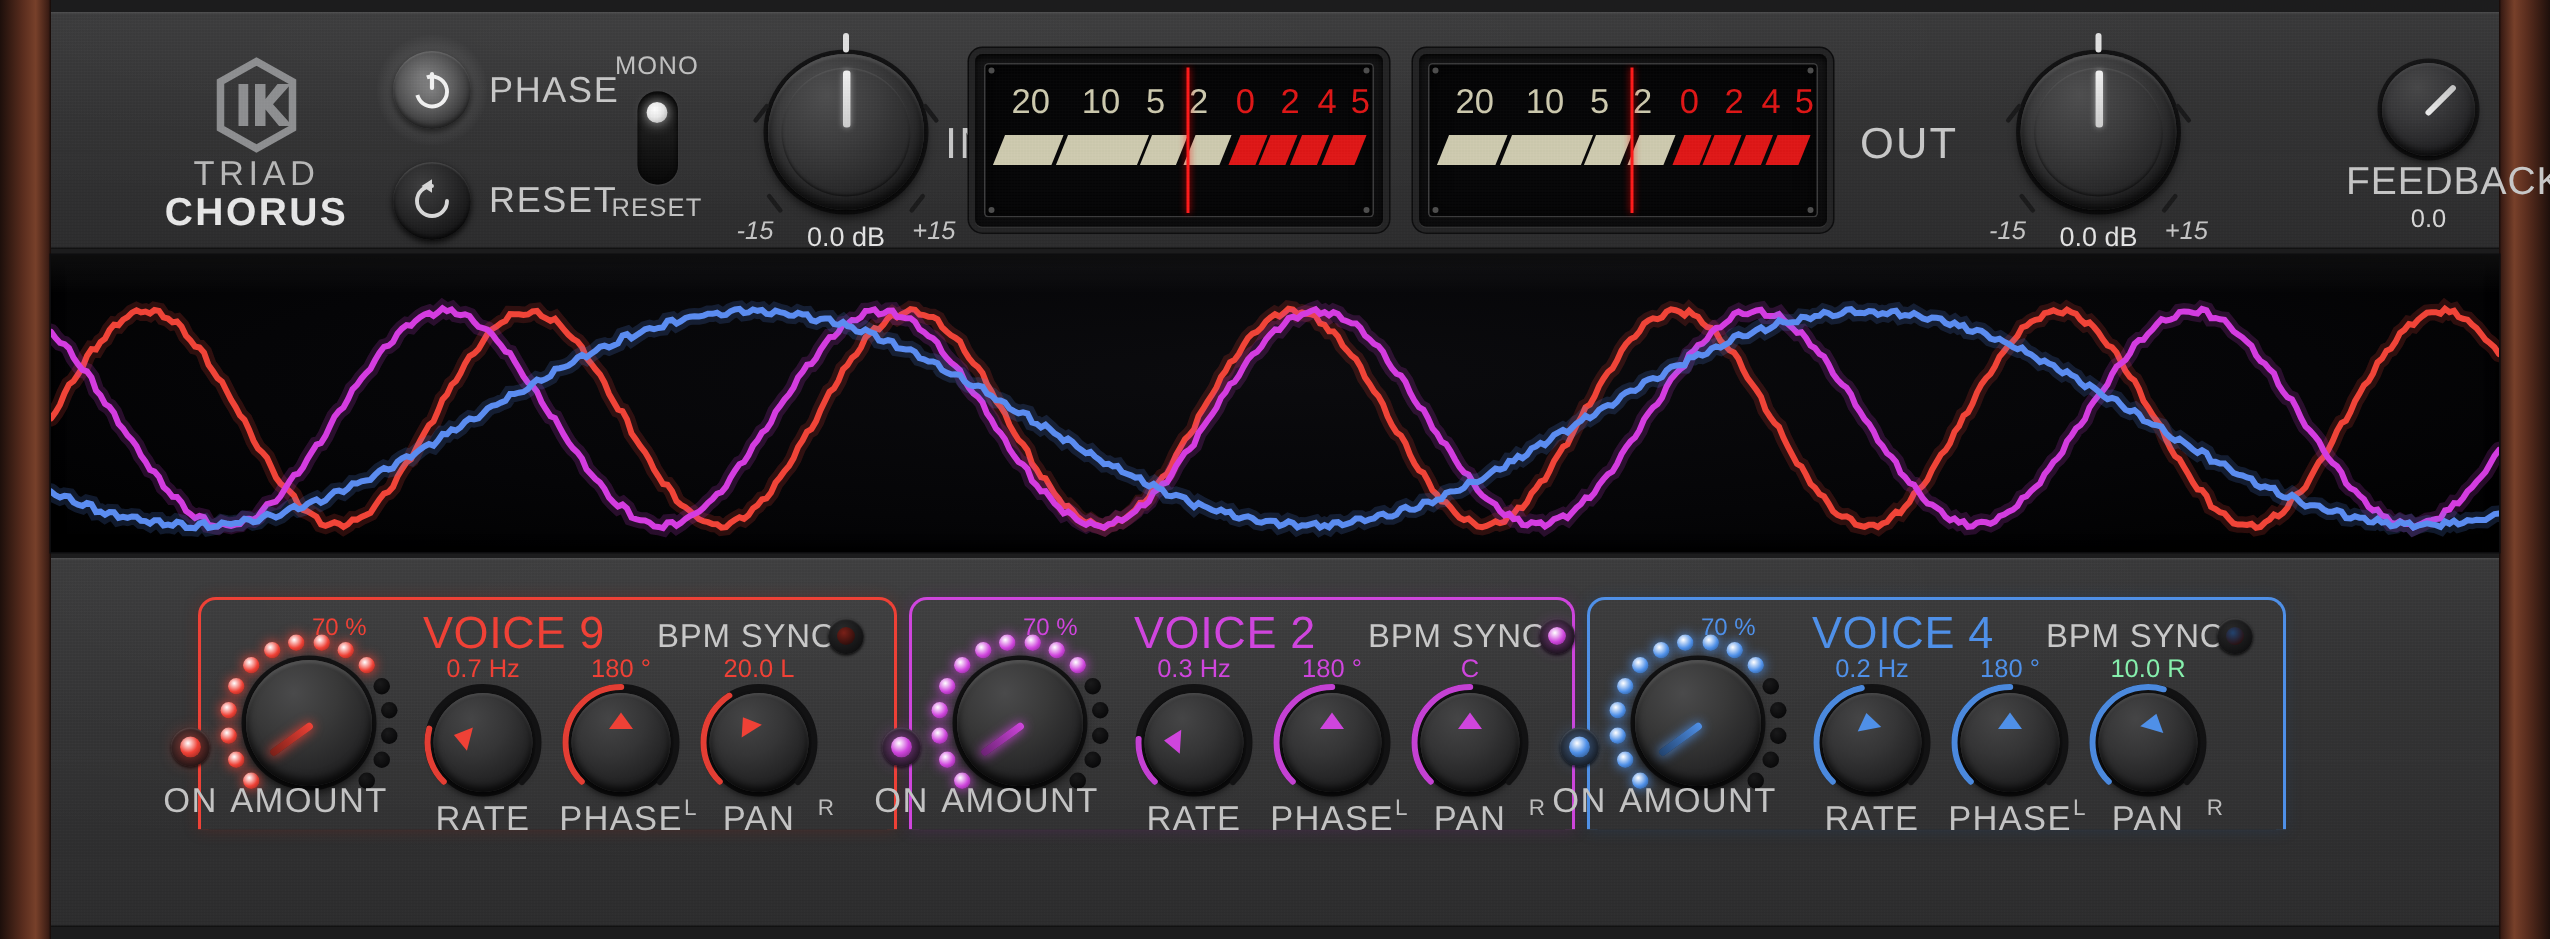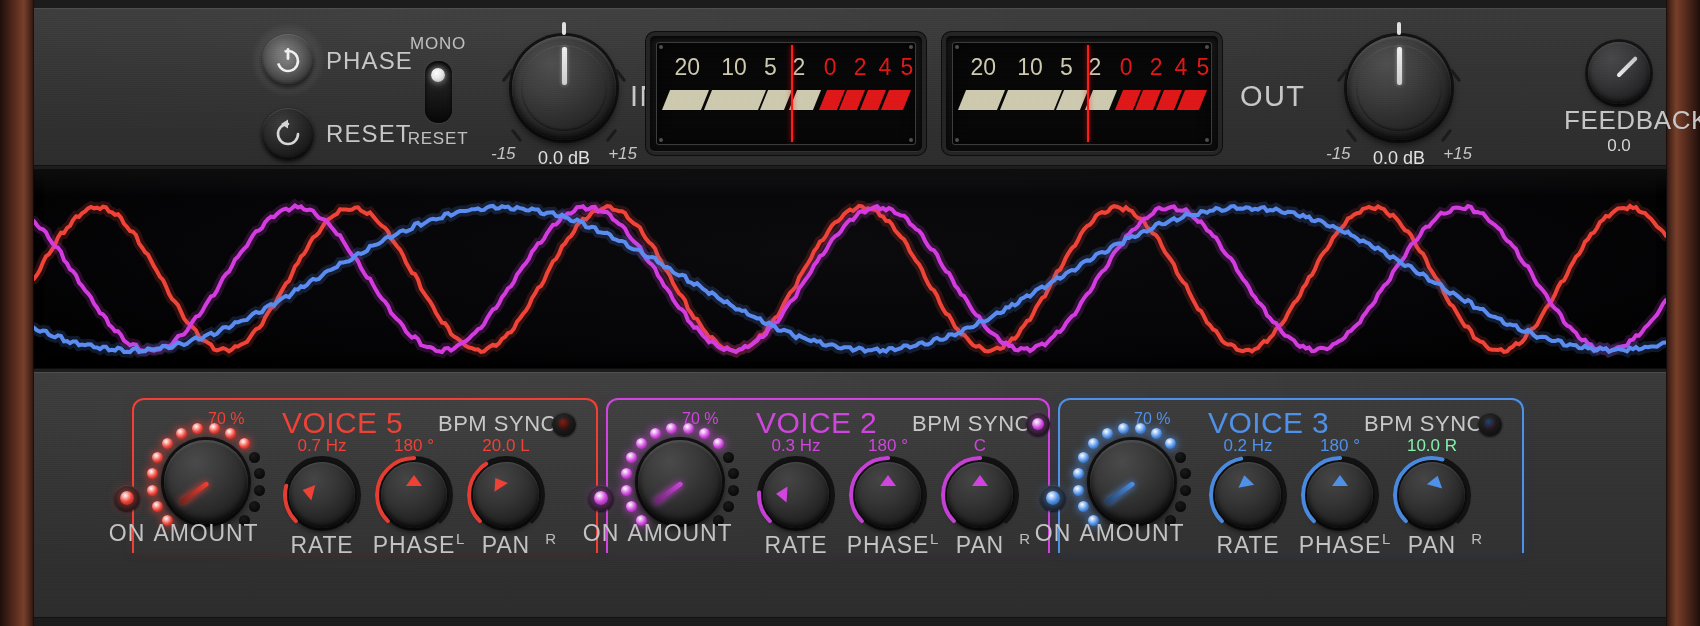--- a/index.html
+++ b/index.html
@@ -184,20 +184,31 @@
 <body>
 
 <div id="plugin">
   <div class="woodL"></div>
   <div class="woodR"></div>
 
   <div id="face">
 
     <div class="panel" id="topPanel">
 
+      <div id="brand">
+        <div id="brandMark">
+          <svg viewBox="0 0 64 64" width="64" height="64">
+            <path d="M32 3 L56 16.5 L56 47.5 L32 61 L8 47.5 L8 16.5 Z" fill="none" stroke="#8f9092" stroke-width="5"></path>
+            <rect x="20" y="18" width="6.5" height="28" fill="#8f9092"></rect>
+            <path d="M31 18 L31 46 L38 46 L38 35 L47 46 L56 46 L43 31.5 L55 18 L46 18 L38 28 L38 18 Z" fill="#8f9092"></path>
+          </svg>
+        </div>
+        <div id="brandTop">TRIAD</div>
+        <div id="brandBot">CHORUS</div>
+      </div>
 
       <div class="rndBtn" id="powerBtn">
         <svg width="32" height="32" viewBox="0 0 32 32">
           <circle cx="16" cy="17" r="10" fill="none" stroke="#f0f0f0" stroke-width="2.6" stroke-dasharray="48 20" transform="rotate(-110 16 17)"></circle>
           <rect x="14.6" y="4" width="2.8" height="12" rx="1.4" fill="#f0f0f0"></rect>
         </svg>
       </div>
       <div class="btnLabel" id="powerLabel">PHASE</div>
 
       <div class="rndBtn" id="resetBtn">
@@ -331,21 +342,21 @@
           <path d="M0.0 51.2 L3.0 55.3 L6.0 58.5 L9.0 59.4 L12.0 62.1 L15.0 68.5 L18.0 72.8 L21.0 76.6 L24.0 77.6 L27.0 81.6 L30.0 90.3 L33.0 93.5 L36.0 99.3 L39.0 101.2 L42.0 105.1 L45.0 112.6 L48.0 115.8 L51.0 120.3 L54.0 123.3 L57.0 127.3 L60.0 133.8 L63.0 137.7 L66.0 143.2 L69.0 144.4 L72.0 147.9 L75.0 154.7 L78.0 157.3 L81.0 161.2 L84.0 161.3 L87.0 164.8 L90.0 170.6 L93.0 172.8 L96.0 175.3 L99.0 174.0 L102.0 174.7 L105.0 179.9 L108.0 180.5 L111.0 181.1 L114.0 179.0 L117.0 180.0 L120.0 180.6 L123.0 179.7 L126.0 179.4 L129.0 176.0 L132.0 175.8 L135.0 176.4 L138.0 174.5 L141.0 170.0 L144.0 166.1 L147.0 165.2 L150.0 164.4 L153.0 160.9 L156.0 155.8 L159.0 150.9 L162.0 146.6 L165.0 145.7 L168.0 141.8 L171.0 135.9 L174.0 131.1 L177.0 126.4 L180.0 125.4 L183.0 120.6 L186.0 114.0 L189.0 107.7 L192.0 104.0 L195.0 101.7 L198.0 96.2 L201.0 89.5 L204.0 86.6 L207.0 82.3 L210.0 78.9 L213.0 76.0 L216.0 70.2 L219.0 65.1 L222.0 61.3 L225.0 60.5 L228.0 58.1 L231.0 52.3 L234.0 49.0 L237.0 46.7 L240.0 47.2 L243.0 43.9 L246.0 41.4 L249.0 39.6 L252.0 38.6 L255.0 40.6 L258.0 38.3 L261.0 35.5 L264.0 37.5 L267.0 36.3 L270.0 39.5 L273.0 40.1 L276.0 39.5 L279.0 40.6 L282.0 44.7 L285.0 47.9 L288.0 48.8 L291.0 49.8 L294.0 52.7 L297.0 56.7 L300.0 60.3 L303.0 64.4 L306.0 65.3 L309.0 70.7 L312.0 75.7 L315.0 81.0 L318.0 85.1 L321.0 87.3 L324.0 91.1 L327.0 98.0 L330.0 103.0 L333.0 107.5 L336.0 108.7 L339.0 114.6 L342.0 120.1 L345.0 125.1 L348.0 128.9 L351.0 131.6 L354.0 135.7 L357.0 142.9 L360.0 146.1 L363.0 149.4 L366.0 151.8 L369.0 155.9 L372.0 161.7 L375.0 164.9 L378.0 167.7 L381.0 166.3 L384.0 168.9 L387.0 175.1 L390.0 176.1 L393.0 176.9 L396.0 177.0 L399.0 178.3 L402.0 180.9 L405.0 181.3 L408.0 182.1 L411.0 178.3 L414.0 178.0 L417.0 180.5 L420.0 178.6 L423.0 175.9 L426.0 174.0 L429.0 172.6 L432.0 171.1 L435.0 168.5 L438.0 165.2 L441.0 162.7 L444.0 159.2 L447.0 158.1 L450.0 154.5 L453.0 148.5 L456.0 143.6 L459.0 139.4 L462.0 138.1 L465.0 133.5 L468.0 127.1 L471.0 123.5 L474.0 118.3 L477.0 116.3 L480.0 111.8 L483.0 104.5 L486.0 100.6 L489.0 96.3 L492.0 93.0 L495.0 88.5 L498.0 81.6 L501.0 78.0 L504.0 73.2 L507.0 72.7 L510.0 69.0 L513.0 63.2 L516.0 58.8 L519.0 54.7 L522.0 54.5 L525.0 51.5 L528.0 46.2 L531.0 45.8 L534.0 43.3 L537.0 43.5 L540.0 41.5 L543.0 37.3 L546.0 37.1 L549.0 36.3 L552.0 39.6 L555.0 39.0 L558.0 37.1 L561.0 37.0 L564.0 41.3 L567.0 41.5 L570.0 42.1 L573.0 42.1 L576.0 44.5 L579.0 49.5 L582.0 51.4 L585.0 54.1 L588.0 55.5 L591.0 58.4 L594.0 64.7 L597.0 68.5 L600.0 71.7 L603.0 74.0 L606.0 76.9 L609.0 83.8 L612.0 88.7 L615.0 92.3 L618.0 94.6 L621.0 98.2 L624.0 105.7 L627.0 109.9 L630.0 115.7 L633.0 118.7 L636.0 122.8 L639.0 129.5 L642.0 133.9 L645.0 137.9 L648.0 139.6 L651.0 142.6 L654.0 150.7 L657.0 153.5 L660.0 157.6 L663.0 157.4 L666.0 161.5 L669.0 165.7 L672.0 168.3 L675.0 172.3 L678.0 171.1 L681.0 173.3 L684.0 176.6 L687.0 178.4 L690.0 179.9 L693.0 178.1 L696.0 180.0 L699.0 180.7 L702.0 181.8 L705.0 179.5 L708.0 178.9 L711.0 176.0 L714.0 177.1 L717.0 175.2 L720.0 172.9 L723.0 170.7 L726.0 166.7 L729.0 167.0 L732.0 164.3 L735.0 158.2 L738.0 156.1 L741.0 152.6 L744.0 151.6 L747.0 146.8 L750.0 140.6 L753.0 136.1 L756.0 131.6 L759.0 129.6 L762.0 126.7 L765.0 118.6 L768.0 114.6 L771.0 110.3 L774.0 106.4 L777.0 101.9 L780.0 95.1 L783.0 91.6 L786.0 86.0 L789.0 84.6 L792.0 80.4 L795.0 74.6 L798.0 69.5 L801.0 66.3 L804.0 64.6 L807.0 61.2 L810.0 56.2 L813.0 52.7 L816.0 49.6 L819.0 50.0 L822.0 46.3 L825.0 42.1 L828.0 41.1 L831.0 42.4 L834.0 39.7 L837.0 38.8 L840.0 37.3 L843.0 36.2 L846.0 39.3 L849.0 38.1 L852.0 40.2 L855.0 38.1 L858.0 39.3 L861.0 43.1 L864.0 44.2 L867.0 45.5 L870.0 45.6 L873.0 48.6 L876.0 53.8 L879.0 56.1 L882.0 59.2 L885.0 60.8 L888.0 64.4 L891.0 70.9 L894.0 75.7 L897.0 79.2 L900.0 80.3 L903.0 84.5 L906.0 91.6 L909.0 97.2 L912.0 101.5 L915.0 103.1 L918.0 108.7 L921.0 115.6 L924.0 119.0 L927.0 124.5 L930.0 126.0 L933.0 130.7 L936.0 136.3 L939.0 141.4 L942.0 145.0 L945.0 146.4 L948.0 151.5 L951.0 156.9 L954.0 160.2 L957.0 162.5 L960.0 164.3 L963.0 166.1 L966.0 170.9 L969.0 173.6 L972.0 172.5 L975.0 176.0 L978.0 175.7 L981.0 179.9 L984.0 180.3 L987.0 178.1 L990.0 178.8 L993.0 178.2 L996.0 181.0 L999.0 179.1 L1002.0 176.1 L1005.0 175.0 L1008.0 173.6 L1011.0 175.3 L1014.0 171.9 L1017.0 168.5 L1020.0 166.0 L1023.0 161.6 L1026.0 162.0 L1029.0 158.6 L1032.0 153.2 L1035.0 149.4 L1038.0 146.1 L1041.0 144.4 L1044.0 139.4 L1047.0 132.8 L1050.0 128.1 L1053.0 124.2 L1056.0 121.7 L1059.0 116.8 L1062.0 109.6 L1065.0 105.3 L1068.0 101.6 L1071.0 99.4 L1074.0 95.2 L1077.0 87.8 L1080.0 82.7 L1083.0 79.3 L1086.0 76.2 L1089.0 74.0 L1092.0 66.2 L1095.0 64.0 L1098.0 60.1 L1101.0 59.1 L1104.0 56.2 L1107.0 51.3 L1110.0 48.6 L1113.0 48.3 L1116.0 45.8 L1119.0 43.5 L1122.0 39.1 L1125.0 37.7 L1128.0 39.3 L1131.0 39.5 L1134.0 38.1 L1137.0 37.0 L1140.0 36.5 L1143.0 40.5 L1146.0 40.6 L1149.0 40.7 L1152.0 39.4 L1155.0 43.1 L1158.0 46.0 L1161.0 48.7 L1164.0 51.9 L1167.0 51.5 L1170.0 55.3 L1173.0 60.3 L1176.0 62.1 L1179.0 66.0 L1182.0 67.6 L1185.0 72.8 L1188.0 79.1 L1191.0 83.2 L1194.0 86.3 L1197.0 88.4 L1200.0 92.8 L1203.0 100.2 L1206.0 104.5 L1209.0 109.4 L1212.0 112.6 L1215.0 117.4 L1218.0 124.1 L1221.0 127.3 L1224.0 132.2 L1227.0 134.4 L1230.0 137.9 L1233.0 145.4 L1236.0 148.1 L1239.0 152.0 L1242.0 153.1 L1245.0 157.7 L1248.0 162.4 L1251.0 165.7 L1254.0 166.4 L1257.0 168.4 L1260.0 170.4 L1263.0 174.6 L1266.0 176.9 L1269.0 175.7 L1272.0 178.4 L1275.0 177.5 L1278.0 181.2 L1281.0 180.9 L1284.0 178.5 L1287.0 177.8 L1290.0 178.2 L1293.0 179.2 L1296.0 177.7 L1299.0 174.1 L1302.0 173.1 L1305.0 171.1 L1308.0 169.8 L1311.0 167.3 L1314.0 162.0 L1317.0 160.8 L1320.0 157.4 L1323.0 154.7 L1326.0 152.4 L1329.0 146.1 L1332.0 142.5 L1335.0 137.9 L1338.0 135.3 L1341.0 131.6 L1344.0 124.0 L1347.0 120.4 L1350.0 115.6 L1353.0 113.4 L1356.0 109.5 L1359.0 101.6 L1362.0 97.4 L1365.0 93.6 L1368.0 90.4 L1371.0 86.4 L1374.0 79.4 L1377.0 74.4 L1380.0 72.3 L1383.0 69.9 L1386.0 65.6 L1389.0 59.3 L1392.0 56.7 L1395.0 56.5 L1398.0 52.6 L1401.0 49.7 L1404.0 46.0 L1407.0 42.8 L1410.0 43.7 L1413.0 43.1 L1416.0 41.9 L1419.0 38.0 L1422.0 37.6 L1425.0 37.8 L1428.0 38.6 L1431.0 39.1 L1434.0 36.0 L1437.0 36.9 L1440.0 42.1 L1443.0 42.0 L1446.0 42.9 L1449.0 43.2 L1452.0 46.9 L1455.0 50.9 L1458.0 53.0 L1461.0 55.0 L1464.0 57.9 L1467.0 60.4 L1470.0 66.9 L1473.0 70.8 L1476.0 72.5 L1479.0 76.2 L1482.0 78.9 L1485.0 86.6 L1488.0 91.2 L1491.0 94.9 L1494.0 96.2 L1497.0 101.8 L1500.0 108.6 L1503.0 114.3 L1506.0 117.1 L1509.0 120.5 L1512.0 124.3 L1515.0 130.3 L1518.0 135.2 L1521.0 138.6 L1524.0 140.8 L1527.0 144.9 L1530.0 152.4 L1533.0 155.5 L1536.0 156.9 L1539.0 160.3 L1542.0 162.8 L1545.0 168.0 L1548.0 170.3 L1551.0 169.7 L1554.0 173.8 L1557.0 174.6 L1560.0 178.7 L1563.0 179.2 L1566.0 177.5 L1569.0 179.2 L1572.0 178.5 L1575.0 181.6 L1578.0 180.1 L1581.0 178.8 L1584.0 177.2 L1587.0 176.8 L1590.0 176.0 L1593.0 175.6 L1596.0 170.3 L1599.0 169.7 L1602.0 165.4 L1605.0 165.6 L1608.0 162.1 L1611.0 157.5 L1614.0 154.9 L1617.0 151.2 L1620.0 148.0 L1623.0 144.7 L1626.0 139.4 L1629.0 133.9 L1632.0 130.0 " fill="none" stroke="#d43ce0" stroke-width="11" opacity="0.18" stroke-linecap="round"></path>
           <path d="M0.0 51.2 L3.0 55.3 L6.0 58.5 L9.0 59.4 L12.0 62.1 L15.0 68.5 L18.0 72.8 L21.0 76.6 L24.0 77.6 L27.0 81.6 L30.0 90.3 L33.0 93.5 L36.0 99.3 L39.0 101.2 L42.0 105.1 L45.0 112.6 L48.0 115.8 L51.0 120.3 L54.0 123.3 L57.0 127.3 L60.0 133.8 L63.0 137.7 L66.0 143.2 L69.0 144.4 L72.0 147.9 L75.0 154.7 L78.0 157.3 L81.0 161.2 L84.0 161.3 L87.0 164.8 L90.0 170.6 L93.0 172.8 L96.0 175.3 L99.0 174.0 L102.0 174.7 L105.0 179.9 L108.0 180.5 L111.0 181.1 L114.0 179.0 L117.0 180.0 L120.0 180.6 L123.0 179.7 L126.0 179.4 L129.0 176.0 L132.0 175.8 L135.0 176.4 L138.0 174.5 L141.0 170.0 L144.0 166.1 L147.0 165.2 L150.0 164.4 L153.0 160.9 L156.0 155.8 L159.0 150.9 L162.0 146.6 L165.0 145.7 L168.0 141.8 L171.0 135.9 L174.0 131.1 L177.0 126.4 L180.0 125.4 L183.0 120.6 L186.0 114.0 L189.0 107.7 L192.0 104.0 L195.0 101.7 L198.0 96.2 L201.0 89.5 L204.0 86.6 L207.0 82.3 L210.0 78.9 L213.0 76.0 L216.0 70.2 L219.0 65.1 L222.0 61.3 L225.0 60.5 L228.0 58.1 L231.0 52.3 L234.0 49.0 L237.0 46.7 L240.0 47.2 L243.0 43.9 L246.0 41.4 L249.0 39.6 L252.0 38.6 L255.0 40.6 L258.0 38.3 L261.0 35.5 L264.0 37.5 L267.0 36.3 L270.0 39.5 L273.0 40.1 L276.0 39.5 L279.0 40.6 L282.0 44.7 L285.0 47.9 L288.0 48.8 L291.0 49.8 L294.0 52.7 L297.0 56.7 L300.0 60.3 L303.0 64.4 L306.0 65.3 L309.0 70.7 L312.0 75.7 L315.0 81.0 L318.0 85.1 L321.0 87.3 L324.0 91.1 L327.0 98.0 L330.0 103.0 L333.0 107.5 L336.0 108.7 L339.0 114.6 L342.0 120.1 L345.0 125.1 L348.0 128.9 L351.0 131.6 L354.0 135.7 L357.0 142.9 L360.0 146.1 L363.0 149.4 L366.0 151.8 L369.0 155.9 L372.0 161.7 L375.0 164.9 L378.0 167.7 L381.0 166.3 L384.0 168.9 L387.0 175.1 L390.0 176.1 L393.0 176.9 L396.0 177.0 L399.0 178.3 L402.0 180.9 L405.0 181.3 L408.0 182.1 L411.0 178.3 L414.0 178.0 L417.0 180.5 L420.0 178.6 L423.0 175.9 L426.0 174.0 L429.0 172.6 L432.0 171.1 L435.0 168.5 L438.0 165.2 L441.0 162.7 L444.0 159.2 L447.0 158.1 L450.0 154.5 L453.0 148.5 L456.0 143.6 L459.0 139.4 L462.0 138.1 L465.0 133.5 L468.0 127.1 L471.0 123.5 L474.0 118.3 L477.0 116.3 L480.0 111.8 L483.0 104.5 L486.0 100.6 L489.0 96.3 L492.0 93.0 L495.0 88.5 L498.0 81.6 L501.0 78.0 L504.0 73.2 L507.0 72.7 L510.0 69.0 L513.0 63.2 L516.0 58.8 L519.0 54.7 L522.0 54.5 L525.0 51.5 L528.0 46.2 L531.0 45.8 L534.0 43.3 L537.0 43.5 L540.0 41.5 L543.0 37.3 L546.0 37.1 L549.0 36.3 L552.0 39.6 L555.0 39.0 L558.0 37.1 L561.0 37.0 L564.0 41.3 L567.0 41.5 L570.0 42.1 L573.0 42.1 L576.0 44.5 L579.0 49.5 L582.0 51.4 L585.0 54.1 L588.0 55.5 L591.0 58.4 L594.0 64.7 L597.0 68.5 L600.0 71.7 L603.0 74.0 L606.0 76.9 L609.0 83.8 L612.0 88.7 L615.0 92.3 L618.0 94.6 L621.0 98.2 L624.0 105.7 L627.0 109.9 L630.0 115.7 L633.0 118.7 L636.0 122.8 L639.0 129.5 L642.0 133.9 L645.0 137.9 L648.0 139.6 L651.0 142.6 L654.0 150.7 L657.0 153.5 L660.0 157.6 L663.0 157.4 L666.0 161.5 L669.0 165.7 L672.0 168.3 L675.0 172.3 L678.0 171.1 L681.0 173.3 L684.0 176.6 L687.0 178.4 L690.0 179.9 L693.0 178.1 L696.0 180.0 L699.0 180.7 L702.0 181.8 L705.0 179.5 L708.0 178.9 L711.0 176.0 L714.0 177.1 L717.0 175.2 L720.0 172.9 L723.0 170.7 L726.0 166.7 L729.0 167.0 L732.0 164.3 L735.0 158.2 L738.0 156.1 L741.0 152.6 L744.0 151.6 L747.0 146.8 L750.0 140.6 L753.0 136.1 L756.0 131.6 L759.0 129.6 L762.0 126.7 L765.0 118.6 L768.0 114.6 L771.0 110.3 L774.0 106.4 L777.0 101.9 L780.0 95.1 L783.0 91.6 L786.0 86.0 L789.0 84.6 L792.0 80.4 L795.0 74.6 L798.0 69.5 L801.0 66.3 L804.0 64.6 L807.0 61.2 L810.0 56.2 L813.0 52.7 L816.0 49.6 L819.0 50.0 L822.0 46.3 L825.0 42.1 L828.0 41.1 L831.0 42.4 L834.0 39.7 L837.0 38.8 L840.0 37.3 L843.0 36.2 L846.0 39.3 L849.0 38.1 L852.0 40.2 L855.0 38.1 L858.0 39.3 L861.0 43.1 L864.0 44.2 L867.0 45.5 L870.0 45.6 L873.0 48.6 L876.0 53.8 L879.0 56.1 L882.0 59.2 L885.0 60.8 L888.0 64.4 L891.0 70.9 L894.0 75.7 L897.0 79.2 L900.0 80.3 L903.0 84.5 L906.0 91.6 L909.0 97.2 L912.0 101.5 L915.0 103.1 L918.0 108.7 L921.0 115.6 L924.0 119.0 L927.0 124.5 L930.0 126.0 L933.0 130.7 L936.0 136.3 L939.0 141.4 L942.0 145.0 L945.0 146.4 L948.0 151.5 L951.0 156.9 L954.0 160.2 L957.0 162.5 L960.0 164.3 L963.0 166.1 L966.0 170.9 L969.0 173.6 L972.0 172.5 L975.0 176.0 L978.0 175.7 L981.0 179.9 L984.0 180.3 L987.0 178.1 L990.0 178.8 L993.0 178.2 L996.0 181.0 L999.0 179.1 L1002.0 176.1 L1005.0 175.0 L1008.0 173.6 L1011.0 175.3 L1014.0 171.9 L1017.0 168.5 L1020.0 166.0 L1023.0 161.6 L1026.0 162.0 L1029.0 158.6 L1032.0 153.2 L1035.0 149.4 L1038.0 146.1 L1041.0 144.4 L1044.0 139.4 L1047.0 132.8 L1050.0 128.1 L1053.0 124.2 L1056.0 121.7 L1059.0 116.8 L1062.0 109.6 L1065.0 105.3 L1068.0 101.6 L1071.0 99.4 L1074.0 95.2 L1077.0 87.8 L1080.0 82.7 L1083.0 79.3 L1086.0 76.2 L1089.0 74.0 L1092.0 66.2 L1095.0 64.0 L1098.0 60.1 L1101.0 59.1 L1104.0 56.2 L1107.0 51.3 L1110.0 48.6 L1113.0 48.3 L1116.0 45.8 L1119.0 43.5 L1122.0 39.1 L1125.0 37.7 L1128.0 39.3 L1131.0 39.5 L1134.0 38.1 L1137.0 37.0 L1140.0 36.5 L1143.0 40.5 L1146.0 40.6 L1149.0 40.7 L1152.0 39.4 L1155.0 43.1 L1158.0 46.0 L1161.0 48.7 L1164.0 51.9 L1167.0 51.5 L1170.0 55.3 L1173.0 60.3 L1176.0 62.1 L1179.0 66.0 L1182.0 67.6 L1185.0 72.8 L1188.0 79.1 L1191.0 83.2 L1194.0 86.3 L1197.0 88.4 L1200.0 92.8 L1203.0 100.2 L1206.0 104.5 L1209.0 109.4 L1212.0 112.6 L1215.0 117.4 L1218.0 124.1 L1221.0 127.3 L1224.0 132.2 L1227.0 134.4 L1230.0 137.9 L1233.0 145.4 L1236.0 148.1 L1239.0 152.0 L1242.0 153.1 L1245.0 157.7 L1248.0 162.4 L1251.0 165.7 L1254.0 166.4 L1257.0 168.4 L1260.0 170.4 L1263.0 174.6 L1266.0 176.9 L1269.0 175.7 L1272.0 178.4 L1275.0 177.5 L1278.0 181.2 L1281.0 180.9 L1284.0 178.5 L1287.0 177.8 L1290.0 178.2 L1293.0 179.2 L1296.0 177.7 L1299.0 174.1 L1302.0 173.1 L1305.0 171.1 L1308.0 169.8 L1311.0 167.3 L1314.0 162.0 L1317.0 160.8 L1320.0 157.4 L1323.0 154.7 L1326.0 152.4 L1329.0 146.1 L1332.0 142.5 L1335.0 137.9 L1338.0 135.3 L1341.0 131.6 L1344.0 124.0 L1347.0 120.4 L1350.0 115.6 L1353.0 113.4 L1356.0 109.5 L1359.0 101.6 L1362.0 97.4 L1365.0 93.6 L1368.0 90.4 L1371.0 86.4 L1374.0 79.4 L1377.0 74.4 L1380.0 72.3 L1383.0 69.9 L1386.0 65.6 L1389.0 59.3 L1392.0 56.7 L1395.0 56.5 L1398.0 52.6 L1401.0 49.7 L1404.0 46.0 L1407.0 42.8 L1410.0 43.7 L1413.0 43.1 L1416.0 41.9 L1419.0 38.0 L1422.0 37.6 L1425.0 37.8 L1428.0 38.6 L1431.0 39.1 L1434.0 36.0 L1437.0 36.9 L1440.0 42.1 L1443.0 42.0 L1446.0 42.9 L1449.0 43.2 L1452.0 46.9 L1455.0 50.9 L1458.0 53.0 L1461.0 55.0 L1464.0 57.9 L1467.0 60.4 L1470.0 66.9 L1473.0 70.8 L1476.0 72.5 L1479.0 76.2 L1482.0 78.9 L1485.0 86.6 L1488.0 91.2 L1491.0 94.9 L1494.0 96.2 L1497.0 101.8 L1500.0 108.6 L1503.0 114.3 L1506.0 117.1 L1509.0 120.5 L1512.0 124.3 L1515.0 130.3 L1518.0 135.2 L1521.0 138.6 L1524.0 140.8 L1527.0 144.9 L1530.0 152.4 L1533.0 155.5 L1536.0 156.9 L1539.0 160.3 L1542.0 162.8 L1545.0 168.0 L1548.0 170.3 L1551.0 169.7 L1554.0 173.8 L1557.0 174.6 L1560.0 178.7 L1563.0 179.2 L1566.0 177.5 L1569.0 179.2 L1572.0 178.5 L1575.0 181.6 L1578.0 180.1 L1581.0 178.8 L1584.0 177.2 L1587.0 176.8 L1590.0 176.0 L1593.0 175.6 L1596.0 170.3 L1599.0 169.7 L1602.0 165.4 L1605.0 165.6 L1608.0 162.1 L1611.0 157.5 L1614.0 154.9 L1617.0 151.2 L1620.0 148.0 L1623.0 144.7 L1626.0 139.4 L1629.0 133.9 L1632.0 130.0 " fill="none" stroke="#d43ce0" stroke-width="4" stroke-linecap="round"></path>
           <path d="M0.0 157.7 L3.0 160.2 L6.0 161.6 L9.0 160.5 L12.0 160.9 L15.0 164.9 L18.0 166.4 L21.0 167.3 L24.0 165.3 L27.0 166.0 L30.0 171.4 L33.0 171.1 L36.0 173.2 L39.0 171.4 L42.0 171.5 L45.0 175.3 L48.0 174.6 L51.0 175.2 L54.0 174.3 L57.0 174.5 L60.0 177.2 L63.0 177.4 L66.0 179.1 L69.0 176.8 L72.0 176.8 L75.0 180.3 L78.0 179.7 L81.0 180.5 L84.0 177.8 L87.0 178.5 L90.0 181.9 L93.0 181.8 L96.0 182.2 L99.0 179.0 L102.0 178.1 L105.0 182.0 L108.0 181.4 L111.0 181.0 L114.0 178.3 L117.0 178.9 L120.0 179.4 L123.0 178.6 L126.0 178.6 L129.0 175.9 L132.0 176.5 L135.0 178.2 L138.0 177.6 L141.0 174.7 L144.0 172.5 L147.0 173.6 L150.0 175.0 L153.0 173.7 L156.0 171.2 L159.0 168.9 L162.0 167.4 L165.0 169.5 L168.0 168.6 L171.0 165.8 L174.0 164.2 L177.0 162.9 L180.0 165.2 L183.0 163.7 L186.0 160.4 L189.0 157.5 L192.0 157.1 L195.0 158.1 L198.0 155.7 L201.0 152.2 L204.0 152.3 L207.0 150.9 L210.0 150.3 L213.0 149.9 L216.0 146.6 L219.0 143.7 L222.0 142.0 L225.0 143.0 L228.0 142.2 L231.0 137.7 L234.0 135.6 L237.0 134.1 L240.0 135.1 L243.0 132.2 L246.0 129.7 L249.0 127.6 L252.0 126.0 L255.0 127.1 L258.0 123.6 L261.0 119.3 L264.0 119.5 L267.0 116.2 L270.0 117.0 L273.0 114.9 L276.0 111.2 L279.0 109.0 L282.0 109.6 L285.0 108.9 L288.0 105.7 L291.0 102.3 L294.0 100.6 L297.0 99.9 L300.0 98.4 L303.0 97.2 L306.0 92.7 L309.0 92.6 L312.0 91.8 L315.0 91.3 L318.0 89.4 L321.0 85.6 L324.0 83.1 L327.0 83.9 L330.0 82.6 L333.0 80.9 L336.0 75.9 L339.0 75.5 L342.0 74.8 L345.0 73.7 L348.0 71.6 L351.0 68.3 L354.0 66.6 L357.0 68.2 L360.0 65.9 L363.0 63.9 L366.0 61.2 L369.0 60.4 L372.0 61.6 L375.0 60.3 L378.0 59.0 L381.0 53.7 L384.0 52.7 L387.0 55.6 L390.0 53.6 L393.0 51.7 L396.0 49.5 L399.0 48.7 L402.0 49.5 L405.0 48.6 L408.0 48.3 L411.0 43.8 L414.0 43.2 L417.0 45.7 L420.0 44.1 L423.0 42.0 L426.0 41.1 L429.0 40.9 L432.0 41.0 L435.0 40.4 L438.0 39.2 L441.0 39.2 L444.0 38.5 L447.0 40.3 L450.0 39.9 L453.0 37.5 L456.0 36.3 L459.0 35.9 L462.0 38.7 L465.0 38.3 L468.0 36.3 L471.0 37.2 L474.0 36.6 L477.0 39.3 L480.0 39.6 L483.0 37.1 L486.0 38.1 L489.0 38.7 L492.0 40.3 L495.0 40.5 L498.0 38.5 L501.0 39.6 L504.0 39.5 L507.0 43.5 L510.0 44.3 L513.0 42.7 L516.0 42.4 L519.0 42.3 L522.0 46.0 L525.0 46.6 L528.0 44.7 L531.0 47.5 L534.0 48.0 L537.0 51.0 L540.0 51.5 L543.0 49.6 L546.0 51.4 L549.0 52.3 L552.0 57.1 L555.0 57.7 L558.0 56.8 L561.0 57.4 L564.0 62.1 L567.0 62.5 L570.0 63.0 L573.0 62.8 L576.0 64.5 L579.0 68.7 L582.0 69.6 L585.0 71.0 L588.0 71.0 L591.0 72.2 L594.0 76.7 L597.0 78.4 L600.0 79.6 L603.0 79.5 L606.0 80.0 L609.0 84.3 L612.0 86.6 L615.0 87.5 L618.0 87.0 L621.0 87.8 L624.0 92.4 L627.0 93.8 L630.0 96.8 L633.0 97.0 L636.0 98.3 L639.0 102.3 L642.0 104.1 L645.0 105.6 L648.0 104.9 L651.0 105.7 L654.0 111.7 L657.0 112.5 L660.0 114.9 L663.0 113.2 L666.0 115.9 L669.0 118.9 L672.0 120.7 L675.0 124.0 L678.0 122.4 L681.0 124.5 L684.0 127.9 L687.0 130.0 L690.0 132.2 L693.0 131.3 L696.0 134.4 L699.0 136.6 L702.0 139.5 L705.0 139.2 L708.0 141.0 L711.0 140.6 L714.0 144.7 L717.0 145.8 L720.0 146.9 L723.0 148.4 L726.0 148.2 L729.0 152.6 L732.0 154.2 L735.0 152.6 L738.0 155.2 L741.0 156.5 L744.0 160.5 L747.0 160.8 L750.0 159.9 L753.0 160.8 L756.0 161.8 L759.0 165.3 L762.0 168.0 L765.0 165.4 L768.0 167.1 L771.0 168.4 L774.0 170.0 L777.0 171.0 L780.0 169.7 L783.0 171.6 L786.0 171.1 L789.0 174.9 L792.0 175.7 L795.0 174.7 L798.0 174.2 L801.0 175.4 L804.0 177.9 L807.0 178.5 L810.0 177.3 L813.0 177.2 L816.0 177.3 L819.0 180.6 L822.0 179.5 L825.0 177.6 L828.0 178.6 L831.0 181.6 L834.0 180.2 L837.0 180.3 L840.0 179.4 L843.0 178.6 L846.0 181.7 L849.0 180.1 L852.0 181.5 L855.0 178.3 L858.0 178.1 L861.0 180.2 L864.0 179.2 L867.0 178.2 L870.0 175.6 L873.0 175.6 L876.0 177.5 L879.0 176.3 L882.0 175.6 L885.0 173.1 L888.0 172.4 L891.0 174.4 L894.0 174.4 L897.0 173.0 L900.0 169.1 L903.0 167.9 L906.0 169.7 L909.0 169.8 L912.0 168.5 L915.0 164.5 L918.0 164.3 L921.0 165.5 L924.0 163.1 L927.0 162.8 L930.0 158.6 L933.0 157.6 L936.0 157.5 L939.0 157.1 L942.0 155.3 L945.0 151.3 L948.0 151.2 L951.0 151.5 L954.0 150.0 L957.0 147.5 L960.0 144.9 L963.0 142.4 L966.0 143.1 L969.0 142.0 L972.0 137.3 L975.0 137.5 L978.0 134.0 L981.0 135.5 L984.0 133.3 L987.0 128.9 L990.0 127.6 L993.0 125.3 L996.0 126.7 L999.0 123.7 L1002.0 119.9 L1005.0 118.3 L1008.0 116.6 L1011.0 118.3 L1014.0 115.2 L1017.0 112.3 L1020.0 110.6 L1023.0 107.2 L1026.0 108.8 L1029.0 106.9 L1032.0 103.2 L1035.0 101.3 L1038.0 100.0 L1041.0 100.5 L1044.0 97.8 L1047.0 93.7 L1050.0 91.6 L1053.0 90.4 L1056.0 90.6 L1059.0 88.6 L1062.0 84.3 L1065.0 82.9 L1068.0 82.1 L1071.0 82.8 L1074.0 81.4 L1077.0 76.9 L1080.0 74.5 L1083.0 73.8 L1086.0 73.3 L1089.0 73.5 L1092.0 68.1 L1095.0 68.1 L1098.0 66.1 L1101.0 67.1 L1104.0 65.8 L1107.0 62.3 L1110.0 60.9 L1113.0 61.7 L1116.0 59.9 L1119.0 58.2 L1122.0 54.1 L1125.0 52.8 L1128.0 54.2 L1131.0 54.0 L1134.0 52.0 L1137.0 49.9 L1140.0 48.2 L1143.0 50.7 L1146.0 49.1 L1149.0 47.2 L1152.0 43.6 L1155.0 44.9 L1158.0 45.1 L1161.0 44.9 L1164.0 44.9 L1167.0 41.2 L1170.0 41.5 L1173.0 42.8 L1176.0 40.7 L1179.0 40.5 L1182.0 37.9 L1185.0 38.8 L1188.0 40.8 L1191.0 40.3 L1194.0 38.9 L1197.0 36.4 L1200.0 36.1 L1203.0 38.8 L1206.0 38.5 L1209.0 38.8 L1212.0 37.4 L1215.0 37.6 L1218.0 39.9 L1221.0 38.8 L1224.0 39.5 L1227.0 37.6 L1230.0 37.1 L1233.0 40.9 L1236.0 40.0 L1239.0 40.5 L1242.0 38.6 L1245.0 40.3 L1248.0 42.3 L1251.0 43.2 L1254.0 41.7 L1257.0 41.9 L1260.0 42.4 L1263.0 45.4 L1266.0 46.7 L1269.0 45.0 L1272.0 47.4 L1275.0 46.6 L1278.0 50.7 L1281.0 51.2 L1284.0 49.9 L1287.0 50.5 L1290.0 52.7 L1293.0 55.7 L1296.0 56.6 L1299.0 55.8 L1302.0 57.8 L1305.0 59.2 L1308.0 61.5 L1311.0 62.8 L1314.0 61.7 L1317.0 65.0 L1320.0 66.3 L1323.0 68.5 L1326.0 71.4 L1329.0 70.4 L1332.0 72.3 L1335.0 73.4 L1338.0 76.7 L1341.0 78.9 L1344.0 77.5 L1347.0 80.0 L1350.0 81.4 L1353.0 85.5 L1356.0 88.0 L1359.0 86.3 L1362.0 88.5 L1365.0 90.9 L1368.0 94.0 L1371.0 96.1 L1374.0 95.2 L1377.0 96.2 L1380.0 99.9 L1383.0 103.2 L1386.0 104.4 L1389.0 103.4 L1392.0 106.0 L1395.0 110.7 L1398.0 111.6 L1401.0 113.1 L1404.0 113.6 L1407.0 114.4 L1410.0 118.9 L1413.0 121.8 L1416.0 123.7 L1419.0 122.5 L1422.0 124.7 L1425.0 127.1 L1428.0 129.8 L1431.0 131.9 L1434.0 130.1 L1437.0 131.9 L1440.0 137.8 L1443.0 137.9 L1446.0 139.0 L1449.0 139.0 L1452.0 142.1 L1455.0 145.3 L1458.0 146.4 L1461.0 147.0 L1464.0 148.3 L1467.0 149.0 L1470.0 153.4 L1473.0 155.0 L1476.0 154.3 L1479.0 155.3 L1482.0 155.2 L1485.0 159.8 L1488.0 161.4 L1491.0 161.9 L1494.0 159.9 L1497.0 162.1 L1500.0 165.4 L1503.0 167.7 L1506.0 166.9 L1509.0 166.8 L1512.0 167.1 L1515.0 169.6 L1518.0 171.1 L1521.0 171.1 L1524.0 170.1 L1527.0 171.0 L1530.0 175.4 L1533.0 175.7 L1536.0 174.2 L1539.0 175.1 L1542.0 175.2 L1545.0 178.1 L1548.0 178.3 L1551.0 175.9 L1554.0 178.4 L1557.0 177.8 L1560.0 180.8 L1563.0 180.3 L1566.0 178.0 L1569.0 179.2 L1572.0 178.4 L1575.0 181.6 L1578.0 180.4 L1581.0 179.7 L1584.0 178.9 L1587.0 179.6 L1590.0 180.1 L1593.0 181.3 L1596.0 177.7 L1599.0 179.2 L1602.0 177.1 L1605.0 179.6 L1608.0 178.7 L1611.0 176.8 L1614.0 177.2 L1617.0 176.5 L1620.0 176.6 L1623.0 176.7 L1626.0 174.7 L1629.0 172.7 L1632.0 172.4 " fill="none" stroke="#5b8cf0" stroke-width="11" opacity="0.18" stroke-linecap="round"></path>
           <path d="M0.0 157.7 L3.0 160.2 L6.0 161.6 L9.0 160.5 L12.0 160.9 L15.0 164.9 L18.0 166.4 L21.0 167.3 L24.0 165.3 L27.0 166.0 L30.0 171.4 L33.0 171.1 L36.0 173.2 L39.0 171.4 L42.0 171.5 L45.0 175.3 L48.0 174.6 L51.0 175.2 L54.0 174.3 L57.0 174.5 L60.0 177.2 L63.0 177.4 L66.0 179.1 L69.0 176.8 L72.0 176.8 L75.0 180.3 L78.0 179.7 L81.0 180.5 L84.0 177.8 L87.0 178.5 L90.0 181.9 L93.0 181.8 L96.0 182.2 L99.0 179.0 L102.0 178.1 L105.0 182.0 L108.0 181.4 L111.0 181.0 L114.0 178.3 L117.0 178.9 L120.0 179.4 L123.0 178.6 L126.0 178.6 L129.0 175.9 L132.0 176.5 L135.0 178.2 L138.0 177.6 L141.0 174.7 L144.0 172.5 L147.0 173.6 L150.0 175.0 L153.0 173.7 L156.0 171.2 L159.0 168.9 L162.0 167.4 L165.0 169.5 L168.0 168.6 L171.0 165.8 L174.0 164.2 L177.0 162.9 L180.0 165.2 L183.0 163.7 L186.0 160.4 L189.0 157.5 L192.0 157.1 L195.0 158.1 L198.0 155.7 L201.0 152.2 L204.0 152.3 L207.0 150.9 L210.0 150.3 L213.0 149.9 L216.0 146.6 L219.0 143.7 L222.0 142.0 L225.0 143.0 L228.0 142.2 L231.0 137.7 L234.0 135.6 L237.0 134.1 L240.0 135.1 L243.0 132.2 L246.0 129.7 L249.0 127.6 L252.0 126.0 L255.0 127.1 L258.0 123.6 L261.0 119.3 L264.0 119.5 L267.0 116.2 L270.0 117.0 L273.0 114.9 L276.0 111.2 L279.0 109.0 L282.0 109.6 L285.0 108.9 L288.0 105.7 L291.0 102.3 L294.0 100.6 L297.0 99.9 L300.0 98.4 L303.0 97.2 L306.0 92.7 L309.0 92.6 L312.0 91.8 L315.0 91.3 L318.0 89.4 L321.0 85.6 L324.0 83.1 L327.0 83.9 L330.0 82.6 L333.0 80.9 L336.0 75.9 L339.0 75.5 L342.0 74.8 L345.0 73.7 L348.0 71.6 L351.0 68.3 L354.0 66.6 L357.0 68.2 L360.0 65.9 L363.0 63.9 L366.0 61.2 L369.0 60.4 L372.0 61.6 L375.0 60.3 L378.0 59.0 L381.0 53.7 L384.0 52.7 L387.0 55.6 L390.0 53.6 L393.0 51.7 L396.0 49.5 L399.0 48.7 L402.0 49.5 L405.0 48.6 L408.0 48.3 L411.0 43.8 L414.0 43.2 L417.0 45.7 L420.0 44.1 L423.0 42.0 L426.0 41.1 L429.0 40.9 L432.0 41.0 L435.0 40.4 L438.0 39.2 L441.0 39.2 L444.0 38.5 L447.0 40.3 L450.0 39.9 L453.0 37.5 L456.0 36.3 L459.0 35.9 L462.0 38.7 L465.0 38.3 L468.0 36.3 L471.0 37.2 L474.0 36.6 L477.0 39.3 L480.0 39.6 L483.0 37.1 L486.0 38.1 L489.0 38.7 L492.0 40.3 L495.0 40.5 L498.0 38.5 L501.0 39.6 L504.0 39.5 L507.0 43.5 L510.0 44.3 L513.0 42.7 L516.0 42.4 L519.0 42.3 L522.0 46.0 L525.0 46.6 L528.0 44.7 L531.0 47.5 L534.0 48.0 L537.0 51.0 L540.0 51.5 L543.0 49.6 L546.0 51.4 L549.0 52.3 L552.0 57.1 L555.0 57.7 L558.0 56.8 L561.0 57.4 L564.0 62.1 L567.0 62.5 L570.0 63.0 L573.0 62.8 L576.0 64.5 L579.0 68.7 L582.0 69.6 L585.0 71.0 L588.0 71.0 L591.0 72.2 L594.0 76.7 L597.0 78.4 L600.0 79.6 L603.0 79.5 L606.0 80.0 L609.0 84.3 L612.0 86.6 L615.0 87.5 L618.0 87.0 L621.0 87.8 L624.0 92.4 L627.0 93.8 L630.0 96.8 L633.0 97.0 L636.0 98.3 L639.0 102.3 L642.0 104.1 L645.0 105.6 L648.0 104.9 L651.0 105.7 L654.0 111.7 L657.0 112.5 L660.0 114.9 L663.0 113.2 L666.0 115.9 L669.0 118.9 L672.0 120.7 L675.0 124.0 L678.0 122.4 L681.0 124.5 L684.0 127.9 L687.0 130.0 L690.0 132.2 L693.0 131.3 L696.0 134.4 L699.0 136.6 L702.0 139.5 L705.0 139.2 L708.0 141.0 L711.0 140.6 L714.0 144.7 L717.0 145.8 L720.0 146.9 L723.0 148.4 L726.0 148.2 L729.0 152.6 L732.0 154.2 L735.0 152.6 L738.0 155.2 L741.0 156.5 L744.0 160.5 L747.0 160.8 L750.0 159.9 L753.0 160.8 L756.0 161.8 L759.0 165.3 L762.0 168.0 L765.0 165.4 L768.0 167.1 L771.0 168.4 L774.0 170.0 L777.0 171.0 L780.0 169.7 L783.0 171.6 L786.0 171.1 L789.0 174.9 L792.0 175.7 L795.0 174.7 L798.0 174.2 L801.0 175.4 L804.0 177.9 L807.0 178.5 L810.0 177.3 L813.0 177.2 L816.0 177.3 L819.0 180.6 L822.0 179.5 L825.0 177.6 L828.0 178.6 L831.0 181.6 L834.0 180.2 L837.0 180.3 L840.0 179.4 L843.0 178.6 L846.0 181.7 L849.0 180.1 L852.0 181.5 L855.0 178.3 L858.0 178.1 L861.0 180.2 L864.0 179.2 L867.0 178.2 L870.0 175.6 L873.0 175.6 L876.0 177.5 L879.0 176.3 L882.0 175.6 L885.0 173.1 L888.0 172.4 L891.0 174.4 L894.0 174.4 L897.0 173.0 L900.0 169.1 L903.0 167.9 L906.0 169.7 L909.0 169.8 L912.0 168.5 L915.0 164.5 L918.0 164.3 L921.0 165.5 L924.0 163.1 L927.0 162.8 L930.0 158.6 L933.0 157.6 L936.0 157.5 L939.0 157.1 L942.0 155.3 L945.0 151.3 L948.0 151.2 L951.0 151.5 L954.0 150.0 L957.0 147.5 L960.0 144.9 L963.0 142.4 L966.0 143.1 L969.0 142.0 L972.0 137.3 L975.0 137.5 L978.0 134.0 L981.0 135.5 L984.0 133.3 L987.0 128.9 L990.0 127.6 L993.0 125.3 L996.0 126.7 L999.0 123.7 L1002.0 119.9 L1005.0 118.3 L1008.0 116.6 L1011.0 118.3 L1014.0 115.2 L1017.0 112.3 L1020.0 110.6 L1023.0 107.2 L1026.0 108.8 L1029.0 106.9 L1032.0 103.2 L1035.0 101.3 L1038.0 100.0 L1041.0 100.5 L1044.0 97.8 L1047.0 93.7 L1050.0 91.6 L1053.0 90.4 L1056.0 90.6 L1059.0 88.6 L1062.0 84.3 L1065.0 82.9 L1068.0 82.1 L1071.0 82.8 L1074.0 81.4 L1077.0 76.9 L1080.0 74.5 L1083.0 73.8 L1086.0 73.3 L1089.0 73.5 L1092.0 68.1 L1095.0 68.1 L1098.0 66.1 L1101.0 67.1 L1104.0 65.8 L1107.0 62.3 L1110.0 60.9 L1113.0 61.7 L1116.0 59.9 L1119.0 58.2 L1122.0 54.1 L1125.0 52.8 L1128.0 54.2 L1131.0 54.0 L1134.0 52.0 L1137.0 49.9 L1140.0 48.2 L1143.0 50.7 L1146.0 49.1 L1149.0 47.2 L1152.0 43.6 L1155.0 44.9 L1158.0 45.1 L1161.0 44.9 L1164.0 44.9 L1167.0 41.2 L1170.0 41.5 L1173.0 42.8 L1176.0 40.7 L1179.0 40.5 L1182.0 37.9 L1185.0 38.8 L1188.0 40.8 L1191.0 40.3 L1194.0 38.9 L1197.0 36.4 L1200.0 36.1 L1203.0 38.8 L1206.0 38.5 L1209.0 38.8 L1212.0 37.4 L1215.0 37.6 L1218.0 39.9 L1221.0 38.8 L1224.0 39.5 L1227.0 37.6 L1230.0 37.1 L1233.0 40.9 L1236.0 40.0 L1239.0 40.5 L1242.0 38.6 L1245.0 40.3 L1248.0 42.3 L1251.0 43.2 L1254.0 41.7 L1257.0 41.9 L1260.0 42.4 L1263.0 45.4 L1266.0 46.7 L1269.0 45.0 L1272.0 47.4 L1275.0 46.6 L1278.0 50.7 L1281.0 51.2 L1284.0 49.9 L1287.0 50.5 L1290.0 52.7 L1293.0 55.7 L1296.0 56.6 L1299.0 55.8 L1302.0 57.8 L1305.0 59.2 L1308.0 61.5 L1311.0 62.8 L1314.0 61.7 L1317.0 65.0 L1320.0 66.3 L1323.0 68.5 L1326.0 71.4 L1329.0 70.4 L1332.0 72.3 L1335.0 73.4 L1338.0 76.7 L1341.0 78.9 L1344.0 77.5 L1347.0 80.0 L1350.0 81.4 L1353.0 85.5 L1356.0 88.0 L1359.0 86.3 L1362.0 88.5 L1365.0 90.9 L1368.0 94.0 L1371.0 96.1 L1374.0 95.2 L1377.0 96.2 L1380.0 99.9 L1383.0 103.2 L1386.0 104.4 L1389.0 103.4 L1392.0 106.0 L1395.0 110.7 L1398.0 111.6 L1401.0 113.1 L1404.0 113.6 L1407.0 114.4 L1410.0 118.9 L1413.0 121.8 L1416.0 123.7 L1419.0 122.5 L1422.0 124.7 L1425.0 127.1 L1428.0 129.8 L1431.0 131.9 L1434.0 130.1 L1437.0 131.9 L1440.0 137.8 L1443.0 137.9 L1446.0 139.0 L1449.0 139.0 L1452.0 142.1 L1455.0 145.3 L1458.0 146.4 L1461.0 147.0 L1464.0 148.3 L1467.0 149.0 L1470.0 153.4 L1473.0 155.0 L1476.0 154.3 L1479.0 155.3 L1482.0 155.2 L1485.0 159.8 L1488.0 161.4 L1491.0 161.9 L1494.0 159.9 L1497.0 162.1 L1500.0 165.4 L1503.0 167.7 L1506.0 166.9 L1509.0 166.8 L1512.0 167.1 L1515.0 169.6 L1518.0 171.1 L1521.0 171.1 L1524.0 170.1 L1527.0 171.0 L1530.0 175.4 L1533.0 175.7 L1536.0 174.2 L1539.0 175.1 L1542.0 175.2 L1545.0 178.1 L1548.0 178.3 L1551.0 175.9 L1554.0 178.4 L1557.0 177.8 L1560.0 180.8 L1563.0 180.3 L1566.0 178.0 L1569.0 179.2 L1572.0 178.4 L1575.0 181.6 L1578.0 180.4 L1581.0 179.7 L1584.0 178.9 L1587.0 179.6 L1590.0 180.1 L1593.0 181.3 L1596.0 177.7 L1599.0 179.2 L1602.0 177.1 L1605.0 179.6 L1608.0 178.7 L1611.0 176.8 L1614.0 177.2 L1617.0 176.5 L1620.0 176.6 L1623.0 176.7 L1626.0 174.7 L1629.0 172.7 L1632.0 172.4 " fill="none" stroke="#5b8cf0" stroke-width="4" stroke-linecap="round"></path>
         </svg>
     </div>
 
     <div class="panel" id="botPanel"></div>
     <div id="voicesLayer">
         <div class="voice v1" style="border-color: rgb(239, 65, 54); box-shadow: rgba(122, 32, 24, 0.333) 0px 0px 10px;"></div>
-        <div class="vTitle" style="color: rgb(239, 65, 54); left: 248px; top: 406px;">VOICE 5</div>
+        <div class="vTitle" style="color: rgb(239, 65, 54); left: 248px; top: 406px;">VOICE 9</div>
         <div class="vPct" style="color: rgb(239, 65, 54); left: 174px; top: 410px;">70 %</div>
         <div class="bpmLbl" style="left: 404px; top: 411px;">BPM SYNC</div>
         <div class="bpmLed" style="left: 518px; top: 412px;">
           <i style="background: radial-gradient(circle at 38% 32%, rgb(122, 32, 24), rgb(42, 14, 12) 80%);"></i>
         </div>
         <div class="onLed" style="left: 80px; top: 485px;">
           <i style="background: radial-gradient(circle at 38% 32%, rgb(255, 255, 255), rgb(239, 65, 54) 50%, rgb(122, 32, 24) 100%); box-shadow: rgb(239, 65, 54) 0px 0px 13px;"></i>
         </div>
         <div class="vBotLbl" style="left: 56px; top: 520px; width: 74px;">ON</div>
         <div class="amtWrap" style="left: 116px; top: 426px;">
@@ -467,21 +478,21 @@
               <circle cx="40" cy="40" r="37" fill="none" stroke="#121213" stroke-width="4" stroke-dasharray="174.35839227423352 232.4778563656447" stroke-linecap="round" transform="rotate(135 40 40)"></circle>
               <circle cx="40" cy="40" r="37" fill="none" stroke="#cf45dd" stroke-width="4" stroke-dasharray="87.17919613711676 232.4778563656447" stroke-linecap="round" transform="rotate(135 40 40)" opacity="0.95"></circle>
             </svg>
             <div class="smTri" style="border-bottom: 11px solid rgb(207, 69, 221); left: 50%; top: 13px; transform-origin: 50% 20px; transform: translateX(-50%) rotate(0deg);"></div>
           </div>
           <div class="smLbl">PAN</div>
           <div class="lrL">L</div>
           <div class="lrR">R</div>
         </div>
         <div class="voice v3" style="border-color: rgb(79, 144, 232); box-shadow: rgba(34, 67, 110, 0.333) 0px 0px 10px;"></div>
-        <div class="vTitle" style="color: rgb(79, 144, 232); left: 1174px; top: 406px;">VOICE 3</div>
+        <div class="vTitle" style="color: rgb(79, 144, 232); left: 1174px; top: 406px;">VOICE 4</div>
         <div class="vPct" style="color: rgb(79, 144, 232); left: 1100px; top: 410px;">70 %</div>
         <div class="bpmLbl" style="left: 1330px; top: 411px;">BPM SYNC</div>
         <div class="bpmLed" style="left: 1444px; top: 412px;">
           <i style="background: radial-gradient(circle at 38% 32%, rgb(34, 67, 110), rgb(42, 14, 12) 80%);"></i>
         </div>
         <div class="onLed" style="left: 1006px; top: 485px;">
           <i style="background: radial-gradient(circle at 38% 32%, rgb(255, 255, 255), rgb(79, 144, 232) 50%, rgb(34, 67, 110) 100%); box-shadow: rgb(79, 144, 232) 0px 0px 13px;"></i>
         </div>
         <div class="vBotLbl" style="left: 982px; top: 520px; width: 74px;">ON</div>
         <div class="amtWrap" style="left: 1042px; top: 426px;">

